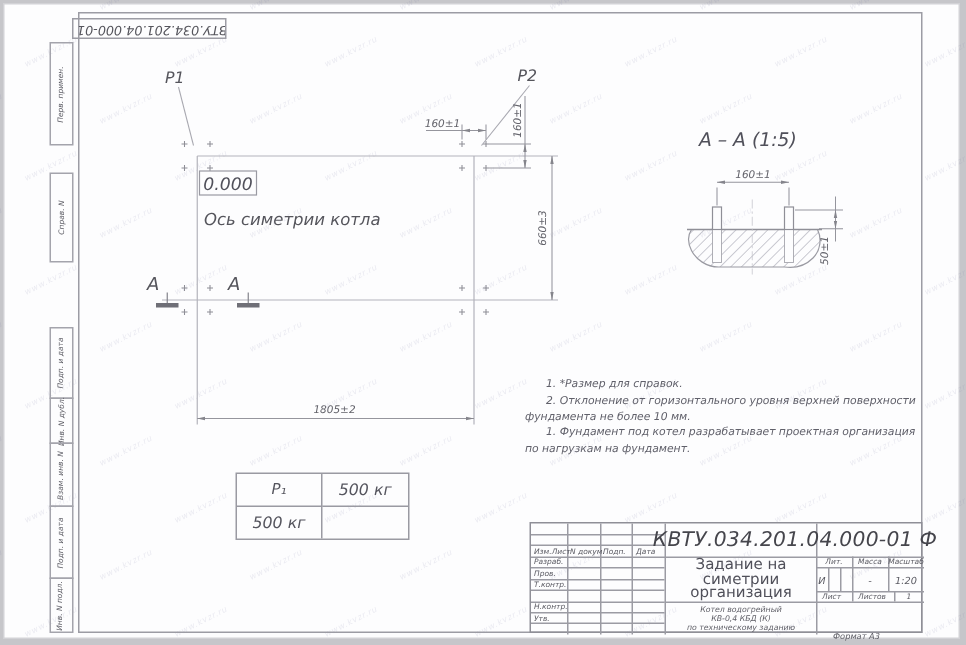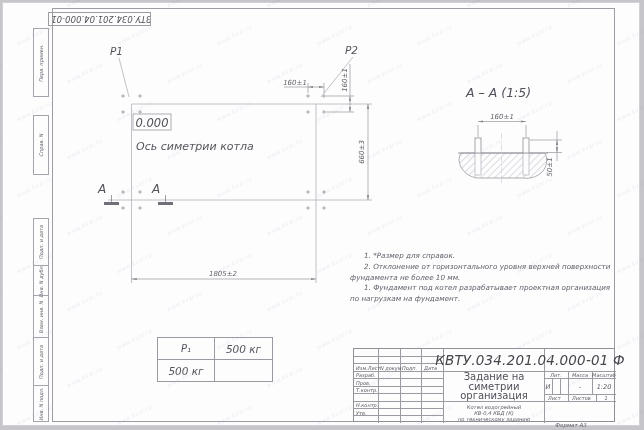--- a/index.html
+++ b/index.html
@@ -21,21 +21,21 @@
   .vcell{position:absolute;left:33px;width:16px;border:1px solid #a4a4ac;box-sizing:border-box;
          display:flex;align-items:center;justify-content:center;}
   .vcell span{transform:rotate(-90deg);font-size:5px;font-style:italic;color:#5e5e66;white-space:nowrap;}
   
   .notes{position:absolute;left:350px;top:251px;width:266px;font-size:7.2px;font-style:italic;
          color:#60606a;line-height:10.8px;}
   .notes p{margin:0;text-indent:14px;}
   
   .ldtable{position:absolute;left:157px;top:315px;width:116px;height:45px;
            border:1px solid #9a9aa2;box-sizing:border-box;display:grid;
-           grid-template-columns:1fr 1fr;grid-template-rows:22px 1fr;margin-top:22px;}
+           grid-template-columns:1fr 1fr;grid-template-rows:22px 1fr;}
   .ldtable div{border-right:1px solid #9a9aa2;border-bottom:1px solid #9a9aa2;
                display:flex;align-items:center;justify-content:center;
                font-style:italic;color:#55555e;}
   .ldtable div:nth-child(2n){border-right:none;}
   .ldtable div:nth-child(3),.ldtable div:nth-child(4){border-bottom:none;}
   .ld-h{font-size:10px;}
   .ld-v{font-size:10.5px;}
   
   .tb{position:absolute;left:353px;top:348px;width:262px;height:74px;
       border:1px solid #8f8f97;box-sizing:border-box;}

